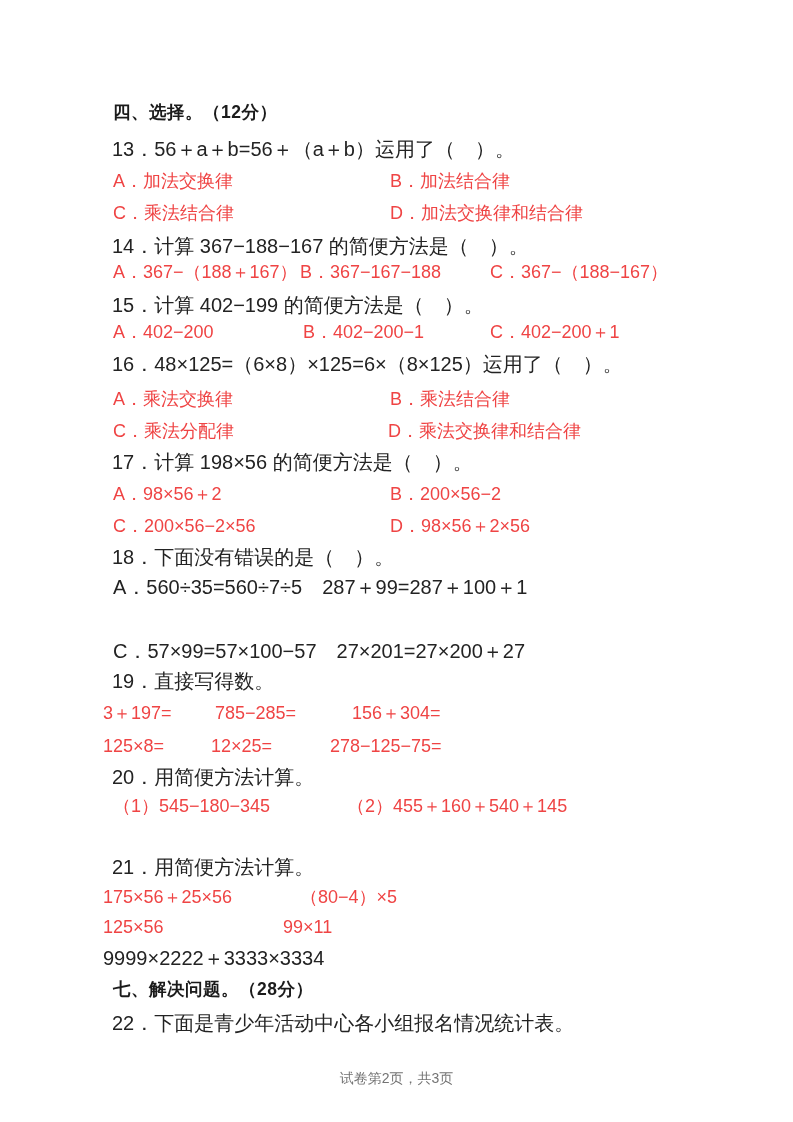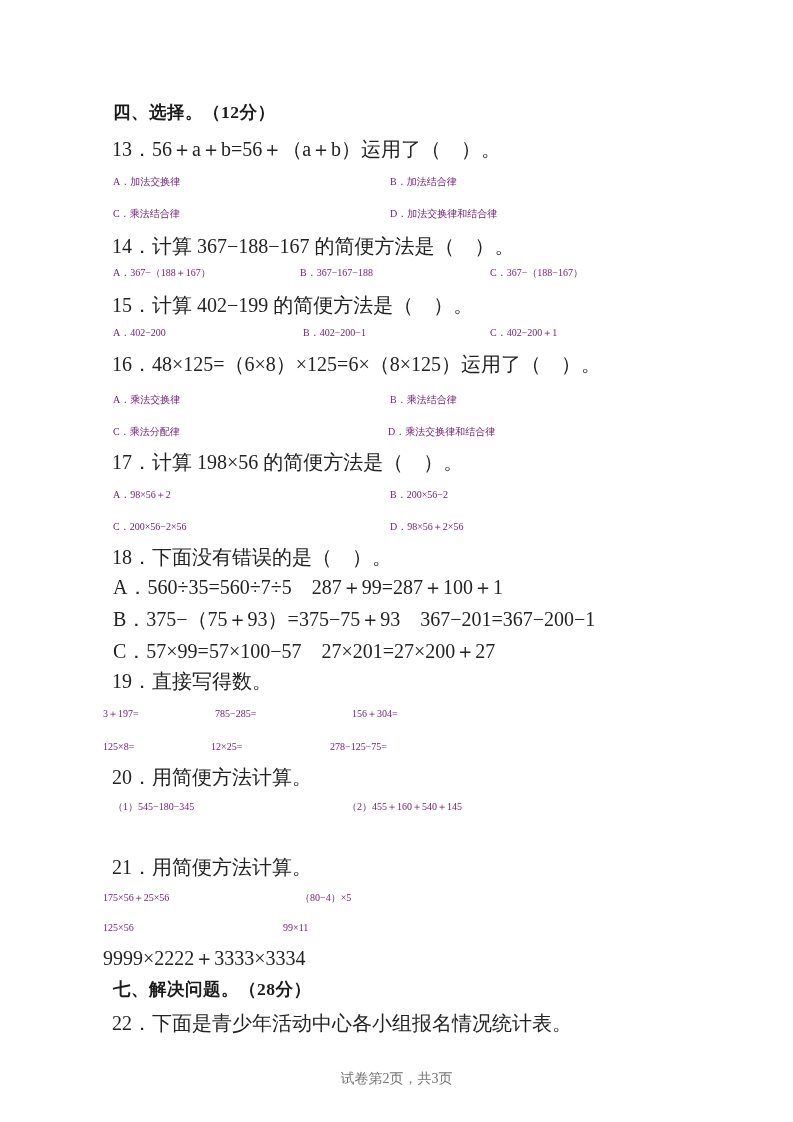--- a/index.html
+++ b/index.html
@@ -4,43 +4,43 @@
 <style>
   * { margin: 0; padding: 0; box-sizing: border-box; }
   html, body { background: #ffffff; }
   .page {
     position: relative;
     width: 793px;
     height: 1122px;
     margin: 0 auto;
     background: #ffffff;
     overflow: hidden;
-    font-family: Liberation Serif, serif;
+    font-family: Liberation Sans, sans-serif;
     color: #232323;
   }
   .line {
     position: absolute;
     font-size: 20px;
     line-height: 21px;
     white-space: pre;
     color: #232323;
   }
   .row {
     position: absolute;
     left: 0;
     width: 100%;
     height: 22px;
   }
   .seg {
     position: absolute;
     top: 0;
-    font-size: 10px;
+    font-size: 18px;
     line-height: 21px;
     white-space: pre;
-    color: #701a75;
+    color: #ef4444;
   }
   .section-title {
     font-weight: bold;
     font-size: 17.5px;
     letter-spacing: 0.5px;
     color: #1b1b1b;
   }
   .footer {
     position: absolute;
     left: 0;
@@ -97,21 +97,20 @@
     <span class="seg" style="left:113px;">A．98×56＋2</span>
     <span class="seg" style="left:390px;">B．200×56−2</span>
   </div>
   <div class="row" style="top:516px;">
     <span class="seg" style="left:113px;">C．200×56−2×56</span>
     <span class="seg" style="left:390px;">D．98×56＋2×56</span>
   </div>
 
   <div class="line" style="top:547px; left:112px;">18．下面没有错误的是（　）。</div>
   <div class="line" style="top:577px; left:113px;">A．560÷35=560÷7÷5　287＋99=287＋100＋1</div>
-  <div class="line" style="top:609px; left:113px;">B．375−（75＋93）=375−75＋93　367−201=367−200−1</div>
   <div class="line" style="top:641px; left:113px;">C．57×99=57×100−57　27×201=27×200＋27</div>
 
   <div class="line" style="top:671px; left:112px;">19．直接写得数。</div>
   <div class="row" style="top:703px;">
     <span class="seg" style="left:103px;">3＋197=</span>
     <span class="seg" style="left:215px;">785−285=</span>
     <span class="seg" style="left:352px;">156＋304=</span>
   </div>
   <div class="row" style="top:736px;">
     <span class="seg" style="left:103px;">125×8=</span>

